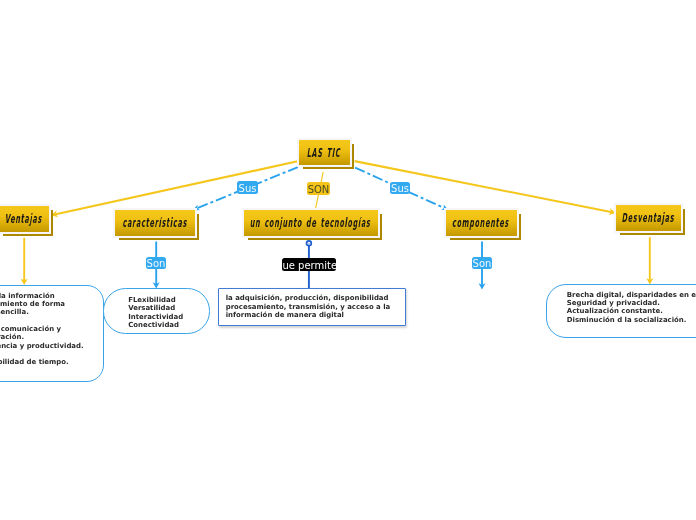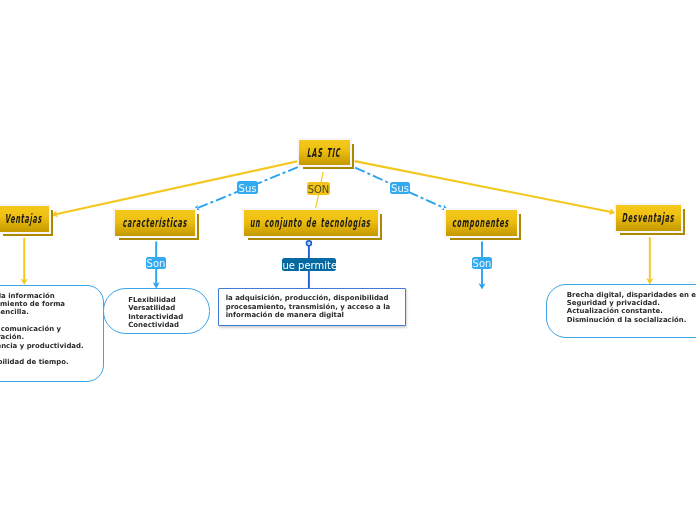--- a/index.html
+++ b/index.html
@@ -27,21 +27,21 @@
          display:inline-block;transform:scaleX(0.618) skewX(-5deg);transform-origin:center center;}
 
   
   .clabel{position:absolute;box-sizing:border-box;display:flex;
           align-items:center;justify-content:center;
           font-family:"DejaVu Sans",sans-serif;
           font-size:10px;font-weight:normal;line-height:1;
           border-radius:2.5px;z-index:8;white-space:nowrap;}
   .clabel span{position:relative;top:1px;}
   .clabel.blue{background:#33a9ef;color:#eef7fe;}
-  .clabel.dblue{background:#0369a1;color:#ffffff;}
+  .clabel.dblue{background:#000000;color:#ffffff;}
   .clabel.gold{background:#f5c41a;color:#4a4a24;}
 
   
   .tbox{position:absolute;box-sizing:border-box;background:#ffffff;
         border:1.6px solid #39a4e8;z-index:4;}
   .tbox .inner{position:absolute;white-space:pre;color:#2b2b2b;
         font-family:"DejaVu Sans",sans-serif;
         font-weight:bold;font-size:6.95px;line-height:8.35px;}
   .tbox.rect{border:1.5px solid #3f7ad4;border-radius:1px;box-shadow:1px 1.5px 2px rgba(120,110,110,0.30);}
 </style>

